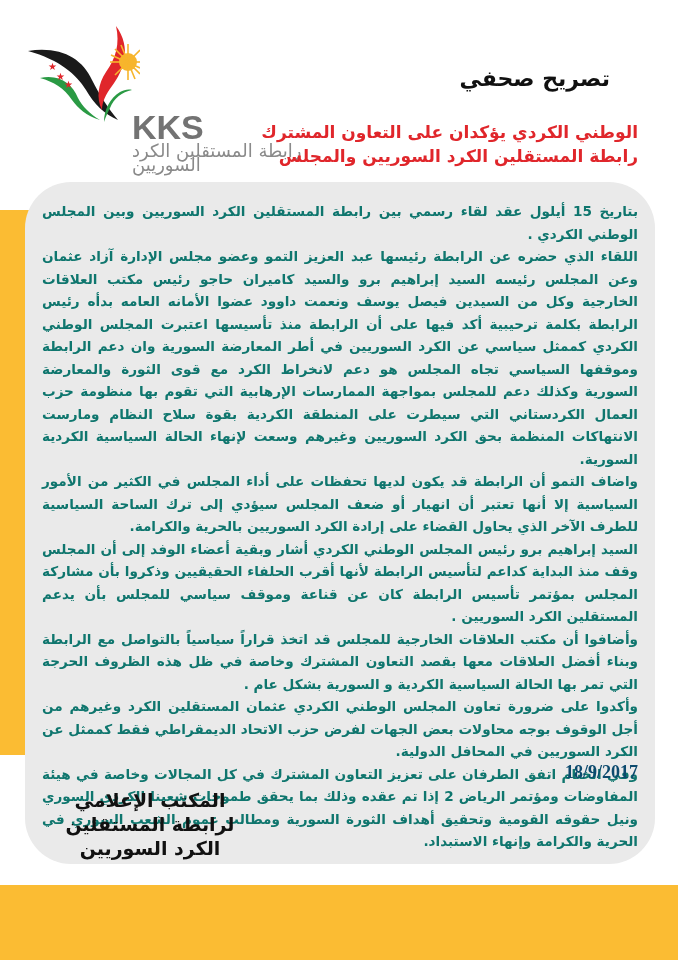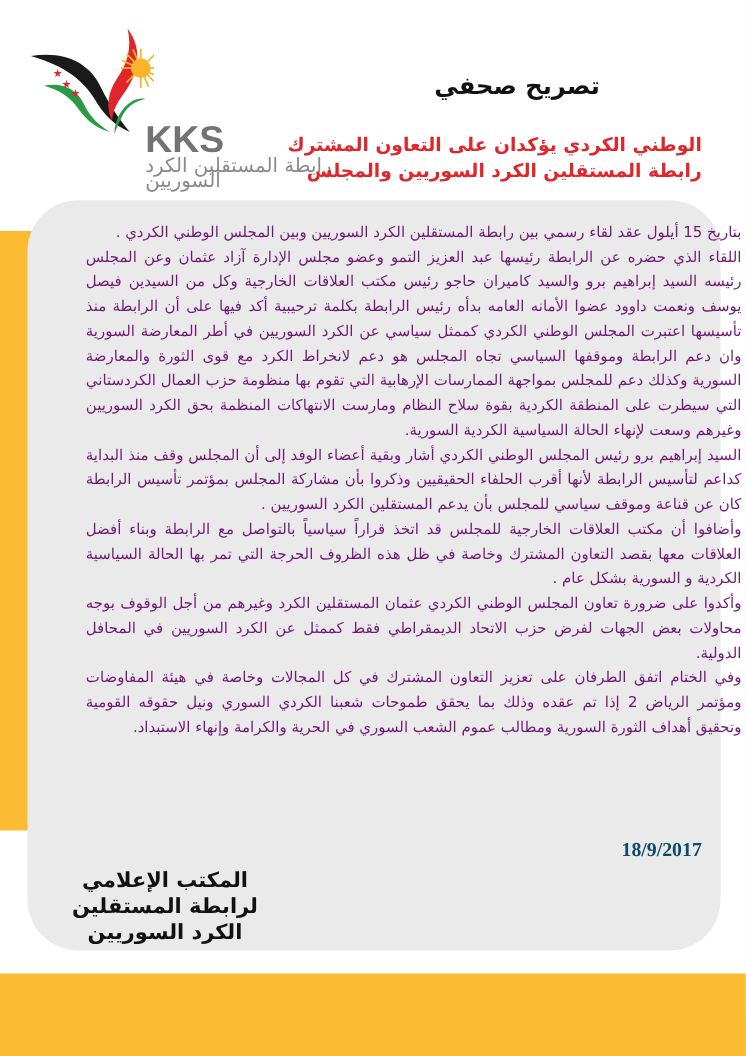--- a/index.html
+++ b/index.html
@@ -10,33 +10,33 @@
     }
     .logo { position: absolute; left: 20px; top: 18px; width: 300px; height: 150px; }
     .logo svg { position: absolute; left: 0; top: 0; }
     .logo .kks { position: absolute; left: 112px; top: 92px; font-family: "Liberation Sans", sans-serif;
       font-weight: bold; font-size: 34px; color: #737373; letter-spacing: 0; line-height: 34px; }
     .logo .ar-name { position: absolute; left: 112px; top: 126px; font-size: 18px; color: #8a8a8a;
       direction: rtl; width: 180px; text-align: left; line-height: 14px; }
     .logo .ku-name { position: absolute; left: 112px; top: 144px; font-family: "Liberation Sans", sans-serif;
       font-size: 8px; font-weight: bold; color: #8a8a8a; line-height: 10px; white-space: nowrap; margin-top: 44px; }
 
-    .header-title { position: absolute; left: 330px; top: 66px; width: 280px; text-align: center;
+    .header-title { position: absolute; left: 330px; top: 66px; width: 280px; 
       font-size: 22px; font-weight: bold; color: #111; direction: rtl; }
     .subtitle { position: absolute; right: 40px; top: 120px; width: 380px; text-align: right;
       direction: rtl; font-size: 17px; font-weight: bold; color: #e0262b; line-height: 24px; }
     .subtitle div { white-space: nowrap; }
 
     .accent-left { position: absolute; left: 0; top: 210px; width: 30px; height: 545px; background: #fbbc33; }
     .accent-bottom { position: absolute; left: 0; top: 885px; width: 678px; height: 75px; background: #fbbc33; }
 
     .panel { position: absolute; left: 25px; top: 182px; width: 630px; height: 682px;
       background: #eaeaea; border-radius: 46px; }
     .body-text { position: absolute; left: 42px; top: 200px; width: 596px; direction: rtl; text-align: justify;
-      font-size: 13.6px; font-weight: normal; color: #701a75; line-height: 22.5px; margin-left: 36px; }
+      font-size: 13.6px; font-weight: bold; color: #0f766e; line-height: 22.5px; }
     .body-text p { margin: 0; }
     .date { position: absolute; right: 40px; top: 762px; font-family: "Liberation Serif", serif;
       font-weight: bold; font-size: 18px; color: #0c4a6e; }
     .sign { position: absolute; left: 50px; top: 788px; width: 200px; direction: rtl; text-align: center;
       font-size: 19px; font-weight: bold; color: #111; line-height: 24px; }
   </style>
 </head>
 <body>
 
 <div class="accent-left"></div>
@@ -76,20 +76,21 @@
 <div class="subtitle">
   <div>الوطني الكردي يؤكدان على التعاون المشترك</div>
   <div>رابطة المستقلين الكرد السوريين والمجلس</div>
 </div>
 
 <div class="panel"></div>
 
 <div class="body-text">
   <p>بتاريخ 15 أيلول عقد لقاء رسمي بين رابطة المستقلين الكرد السوريين وبين المجلس الوطني الكردي .</p>
   <p>اللقاء الذي حضره عن الرابطة رئيسها عبد العزيز التمو وعضو مجلس الإدارة آزاد عثمان وعن المجلس رئيسه السيد إبراهيم برو والسيد كاميران حاجو رئيس مكتب العلاقات الخارجية وكل من السيدين فيصل يوسف ونعمت داوود عضوا الأمانه العامه بدأه رئيس الرابطة بكلمة ترحيبية أكد فيها على أن الرابطة منذ تأسيسها اعتبرت المجلس الوطني الكردي كممثل سياسي عن الكرد السوريين في أطر المعارضة السورية وان دعم الرابطة وموقفها السياسي تجاه المجلس هو دعم لانخراط الكرد مع قوى الثورة والمعارضة السورية وكذلك دعم للمجلس بمواجهة الممارسات الإرهابية التي تقوم بها منظومة  حزب العمال الكردستاني التي سيطرت على المنطقة الكردية بقوة سلاح النظام ومارست الانتهاكات المنظمة بحق الكرد السوريين وغيرهم وسعت لإنهاء الحالة السياسية الكردية السورية.</p>
+  <p>واضاف التمو أن الرابطة قد يكون لديها تحفظات على أداء المجلس في الكثير من الأمور السياسية إلا أنها تعتبر أن انهيار أو ضعف المجلس سيؤدي إلى ترك الساحة السياسية للطرف الآخر الذي يحاول القضاء على إرادة الكرد السوريين بالحرية والكرامة.</p>
   <p>السيد إبراهيم برو رئيس المجلس الوطني الكردي أشار وبقية أعضاء الوفد إلى أن المجلس وقف منذ البداية كداعم لتأسيس الرابطة لأنها أقرب الحلفاء الحقيقيين وذكروا بأن مشاركة المجلس بمؤتمر تأسيس الرابطة كان عن قناعة وموقف سياسي للمجلس بأن يدعم المستقلين الكرد السوريين .</p>
   <p>وأضافوا أن مكتب العلاقات الخارجية للمجلس قد اتخذ قراراً سياسياً بالتواصل مع الرابطة وبناء أفضل العلاقات معها بقصد التعاون المشترك وخاصة في ظل هذه الظروف الحرجة التي تمر بها الحالة السياسية الكردية و السورية بشكل عام .</p>
   <p>وأكدوا على ضرورة تعاون المجلس الوطني الكردي عثمان المستقلين الكرد وغيرهم من أجل الوقوف بوجه محاولات بعض الجهات لفرض حزب الاتحاد الديمقراطي فقط كممثل عن الكرد السوريين في المحافل الدولية.</p>
   <p>وفي الختام اتفق الطرفان على تعزيز التعاون المشترك في كل المجالات وخاصة في هيئة المفاوضات ومؤتمر الرياض 2 إذا تم عقده وذلك بما يحقق طموحات شعبنا الكردي السوري ونيل حقوقه القومية وتحقيق أهداف الثورة السورية ومطالب عموم الشعب السوري في الحرية والكرامة وإنهاء الاستبداد.</p>
 </div>
 
 <div class="date">18/9/2017</div>
 <div class="sign">
   <div>المكتب الإعلامي</div>
   <div>لرابطة المستقلين الكرد السوريين</div>

